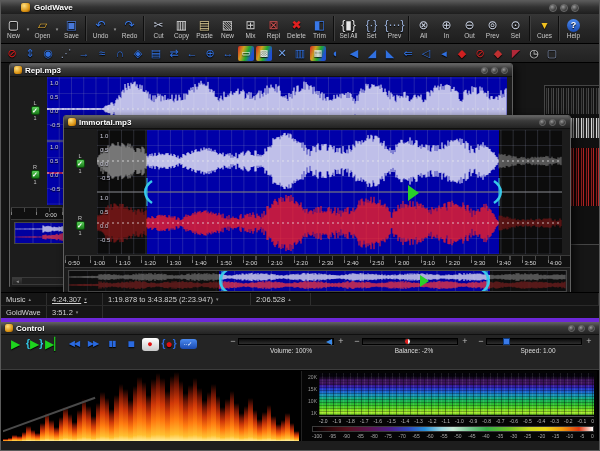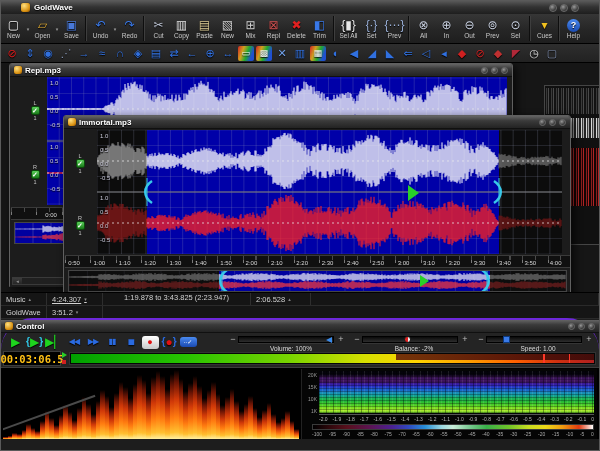--- a/index.html
+++ b/index.html
@@ -63,21 +63,21 @@
   .hs-btn{position:absolute;top:0;width:9px;height:6px;background:linear-gradient(#3c3c3c,#262626);color:#999;font-size:5px;line-height:6px;text-align:center;}
   .hs-thumb{position:absolute;top:1px;height:4px;background:linear-gradient(#606060,#3c3c3c);border-radius:2px;}
 
   
   .statusbar{height:26px;background:#151515;border-top:1px solid #000;}
   .sb-row{height:13px;display:flex;border-bottom:1px solid #2a2a2a;}
   .sb-cell{font-size:7.5px;color:#d2d2d2;display:flex;align-items:center;gap:3px;padding:0 5px;border-right:1px solid #2e2e2e;white-space:nowrap;overflow:hidden;flex-shrink:0;}
   .sb-arrow{font-size:5px;color:#8a8a8a;}
 
   
-  .control{position:relative;height:120px;background:#242424;border-top:2px solid #6d28d9;border-radius:32px;}
+  .control{position:relative;height:120px;background:#242424;border-top:4px solid #6d28d9;}
   .control .child-title{border-radius:0;}
   .ctl-row{position:relative;height:18px;}
   #ctl-buttons{position:absolute;left:6px;top:1px;height:16px;display:flex;align-items:center;gap:2px;}
   .ctl-btn{min-width:17px;height:15px;display:flex;align-items:center;justify-content:center;gap:0;}
   .ctl-btn .g{font-size:12px;line-height:1;text-shadow:0 1px 1px #000;}
   .ctl-btn .g.sm{font-size:8px;letter-spacing:-1px;}
   .ctl-btn .br{font-size:10px;font-weight:bold;line-height:1;}
   .ctl-btn.boxed{background:linear-gradient(#fff,#c8c8c8);border-radius:3px;width:15px;height:13px;}
   .ctl-btn.boxed .g{font-size:9px;text-shadow:none;}
   .ctl-btn.chip2{background:linear-gradient(#4a8af0,#1a4ab0);border-radius:3px;width:16px;height:10px;}
@@ -599,21 +599,21 @@
   <div class="statusbar" id="statusbar">
       <div class="sb-row">
         <div class="sb-cell" style="width: 46px;">
           <span>Music</span>
           <span class="sb-arrow">▴</span>
         </div>
         <div class="sb-cell" style="width: 56px; text-decoration: underline;">
           <span>4:24.307</span>
           <span class="sb-arrow">▾</span>
         </div>
-        <div class="sb-cell" style="width: 148px; flex-direction: column;">
+        <div class="sb-cell" style="width: 148px;">
           <span>1:19.878 to 3:43.825 (2:23.947)</span>
           <span class="sb-arrow">▾</span>
         </div>
         <div class="sb-cell" style="width: 60px;">
           <span>2:06.528</span>
           <span class="sb-arrow">▴</span>
         </div>
         <div class="sb-cell" style="width: 288px;"></div>
       </div>
       <div class="sb-row">
@@ -697,31 +697,20 @@
       <div class="slider" id="slider-speed" style="left:476px;width:122px;">
         <span class="sl-sign" style="left:0;">−</span>
         <div class="sl-track" style="left:9px;width:96px;">
             <div class="mk-spd"></div>
           </div>
         <span class="sl-sign" style="left:108px;">+</span>
         <div class="slider-lab">Speed: 1.00</div>
       </div>
     </div>
 
-    <div class="ctl-row" style="height:16px;">
-      <div class="time-disp">00:03:06.5</div>
-      <div class="flag-g"></div>
-      <div class="flag-r"></div>
-      <div class="meter">
-        <div class="meter-bar"></div>
-        <div class="meter-dark"></div>
-        <div class="meter-line" style="left:90%;"></div>
-        <div class="meter-line" style="left:95%;width:1px;"></div>
-      </div>
-    </div>
 
     <div class="viz">
       <div class="flame" id="flame">
           <div class="fbar" style="height: 3%;"></div>
           <div class="fbar" style="height: 5%;"></div>
           <div class="fbar" style="height: 9%;"></div>
           <div class="fbar" style="height: 7%;"></div>
           <div class="fbar" style="height: 13%;"></div>
           <div class="fbar" style="height: 22%;"></div>
           <div class="fbar" style="height: 16%;"></div>

